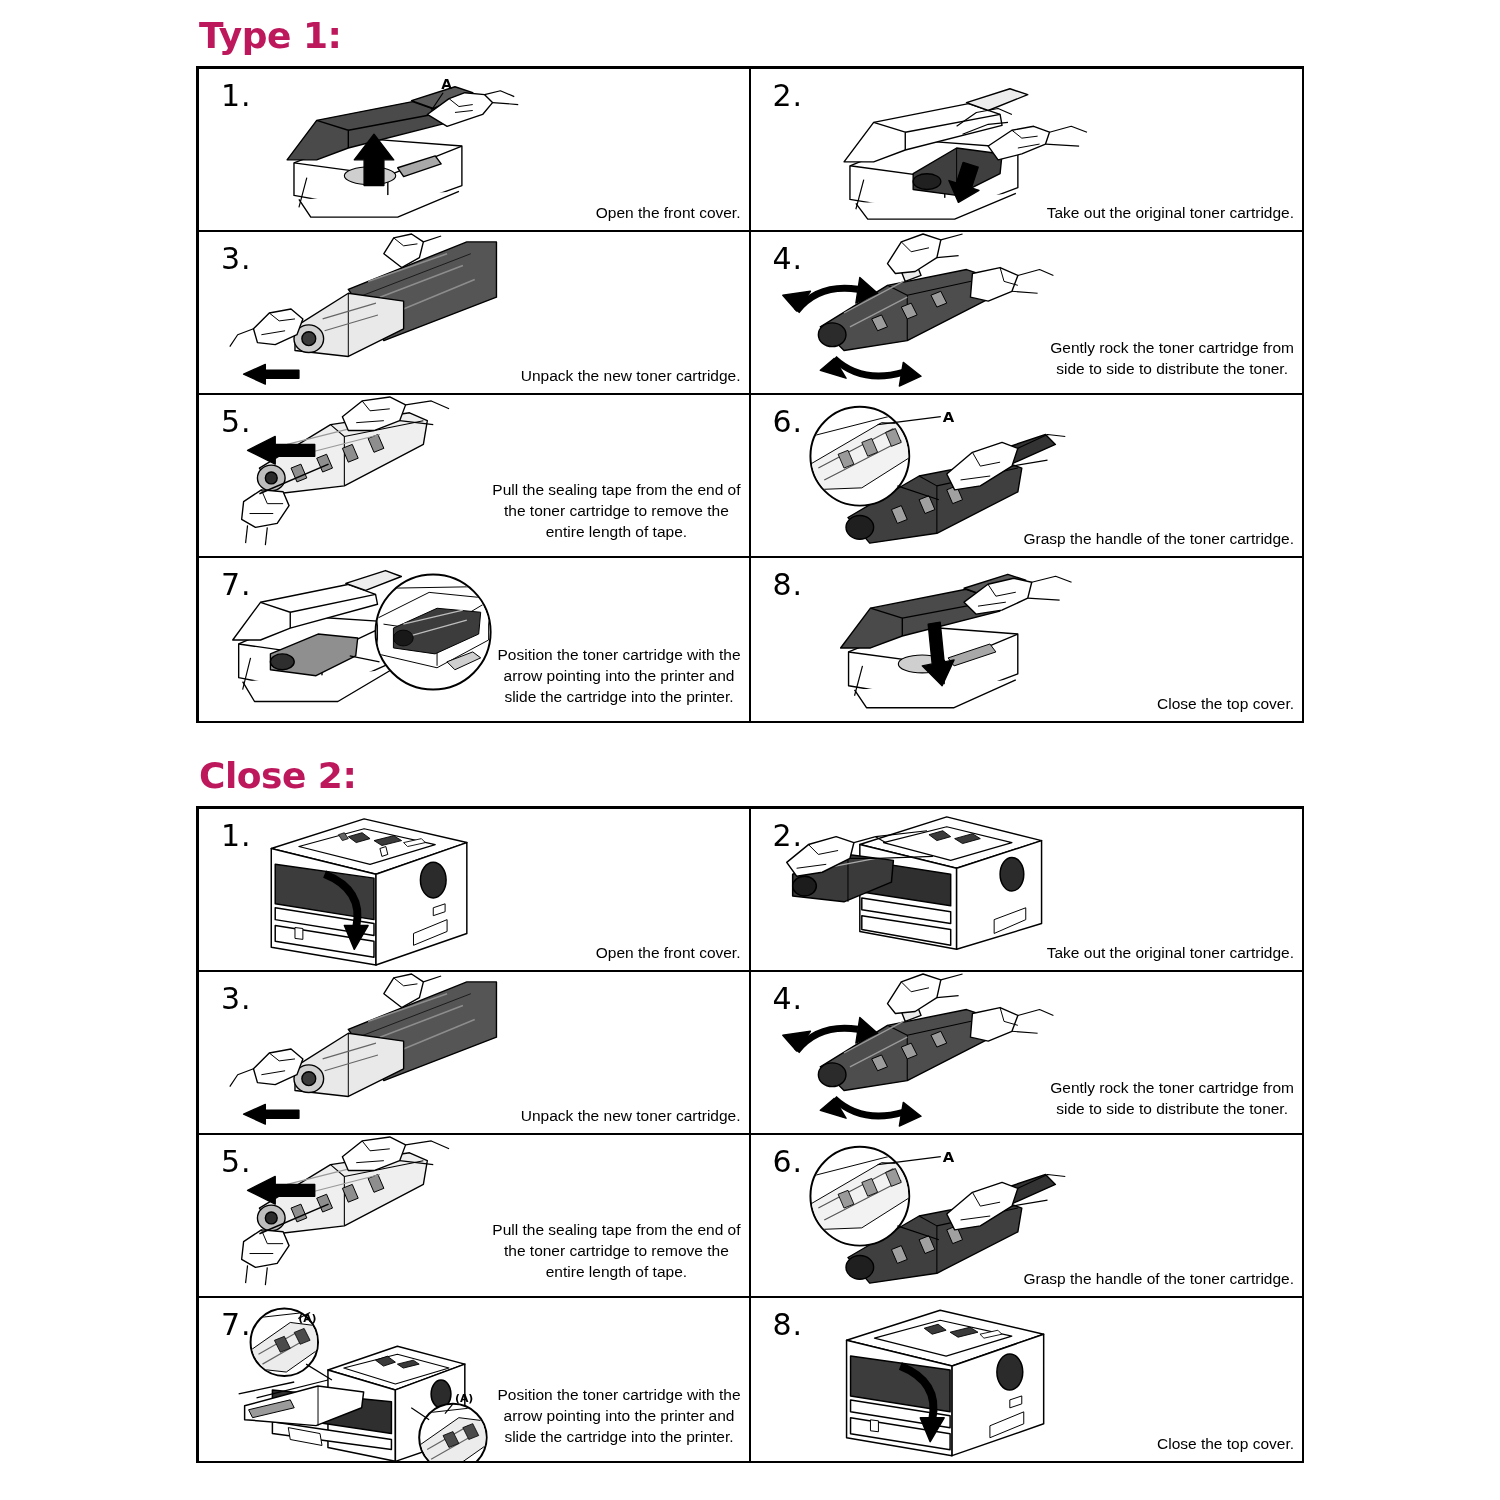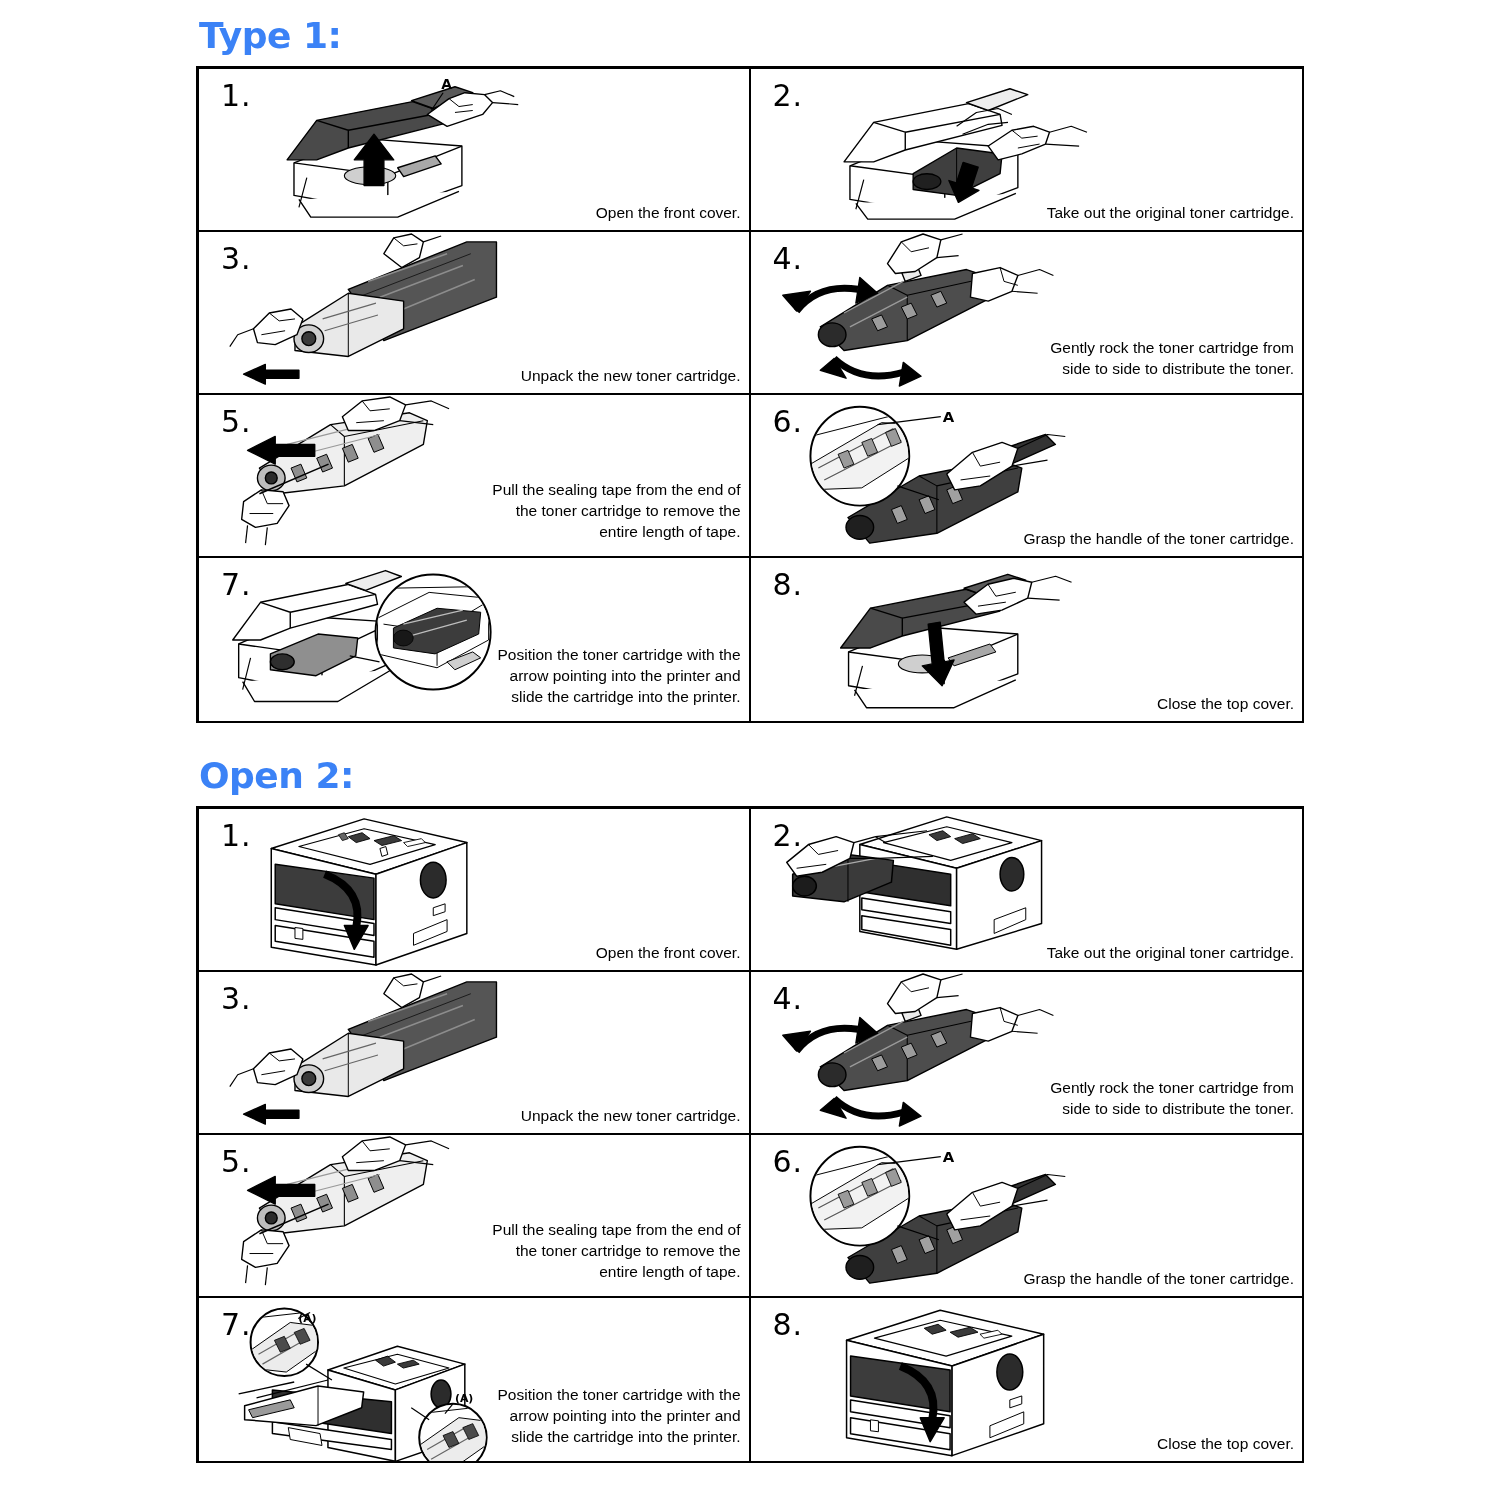--- a/index.html
+++ b/index.html
@@ -28,21 +28,21 @@
   .section.type1 { top: 18px; }
   .section.type2 { top: 758px; }
 
   .section-title {
     font-family: "DejaVu Sans", sans-serif;
     font-weight: bold;
     font-size: 36px;
     letter-spacing: -0.5px;
     line-height: 1;
     margin: 0 0 12px 3px;
-    color: #3b82f6;
+    color: #be185d;
   }
 
   .grid {
     border: 3px solid #000;
     border-right-width: 2px;
     border-bottom-width: 2px;
     display: grid;
     grid-template-columns: 1fr 1fr;
     grid-template-rows: 163px 163px 163px 163px;
     background: #fff;
@@ -69,21 +69,21 @@
     z-index: 5;
   }
 
   .caption {
     position: absolute;
     right: 8px;
     bottom: 6px;
     font-family: "Liberation Sans", sans-serif;
     font-size: 15.5px;
     line-height: 1.35;
-    text-align: right;
+    text-align: center;
     white-space: pre-line;
     z-index: 6;
   }
   .caption.multi { bottom: 13px; }
 
   .art {
     position: absolute;
     left: 0;
     top: 0;
     width: 100%;
@@ -388,21 +388,21 @@
             <path d="M178 66 L190 64 L194 104 L204 102 L192 128 L172 108 L182 106 Z" fill="#000"></path>
           </g>
         </svg>
         <div class="caption">Close the top cover.</div>
       </div>
 
     </div>
   </div>
 
   <div class="section type2">
-    <div class="section-title">Open 2:</div>
+    <div class="section-title">Close 2:</div>
     <div class="grid">
 
       <div class="panel">
         <div class="step-num">1.</div>
         <svg class="art" viewBox="0 0 554 163">
           <g fill="none" stroke="#000" stroke-width="1.5" stroke-linejoin="round">
 
             <path d="M72 40 L166 10 L270 34 L178 66 Z" fill="#fff" stroke="#000"></path>
             <path d="M72 40 L72 140 L178 158 L178 66 Z" fill="#fff" stroke="#000"></path>
             <path d="M178 66 L270 34 L270 126 L178 158 Z" fill="#fff" stroke="#000"></path>

